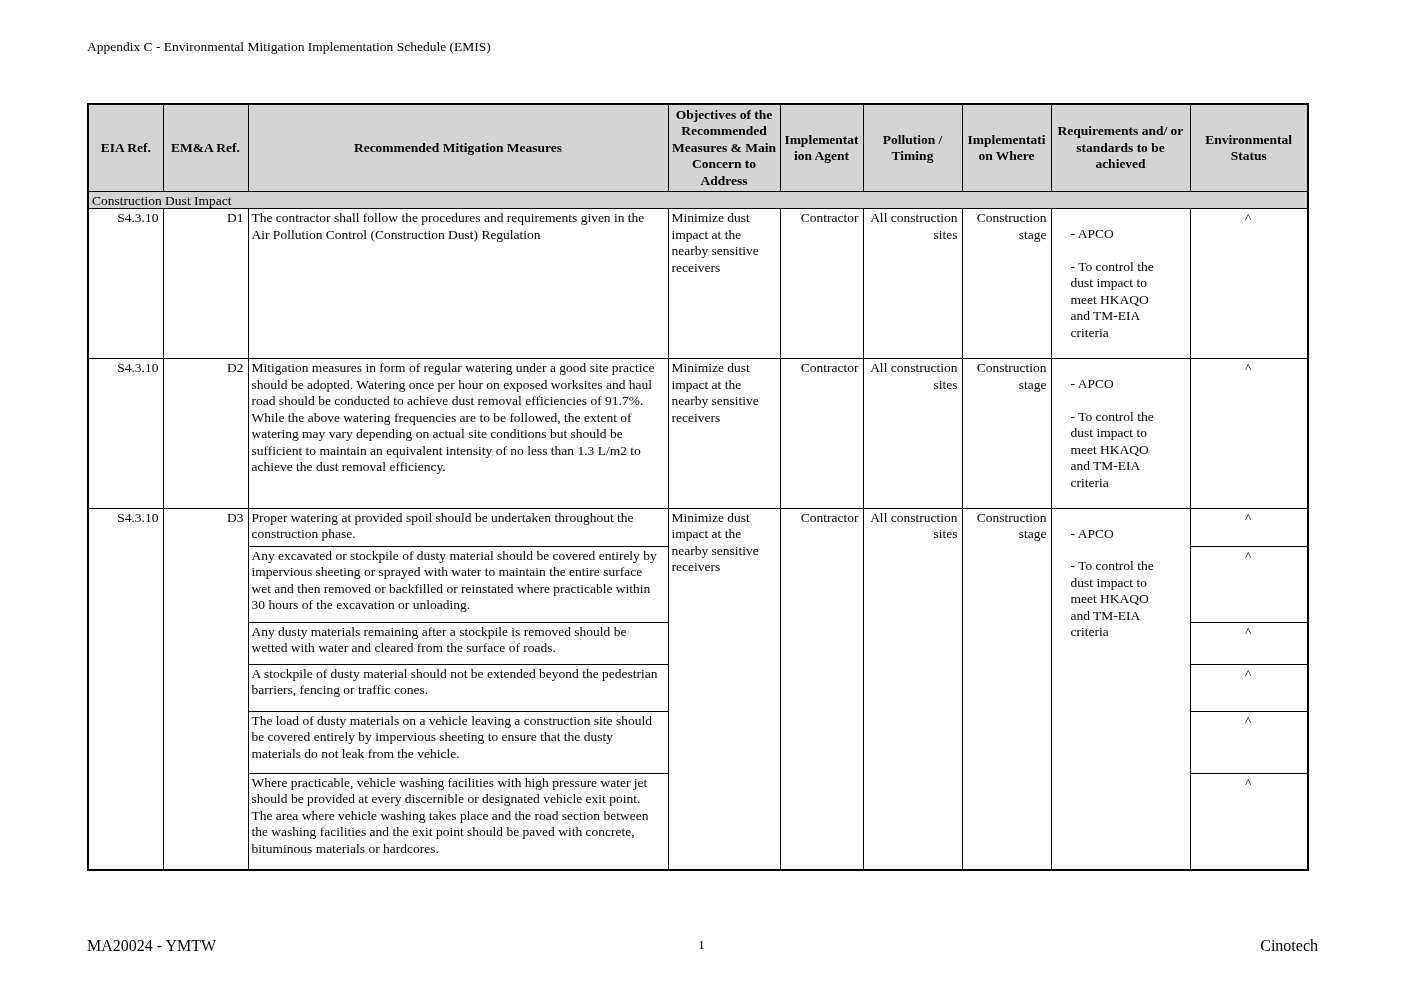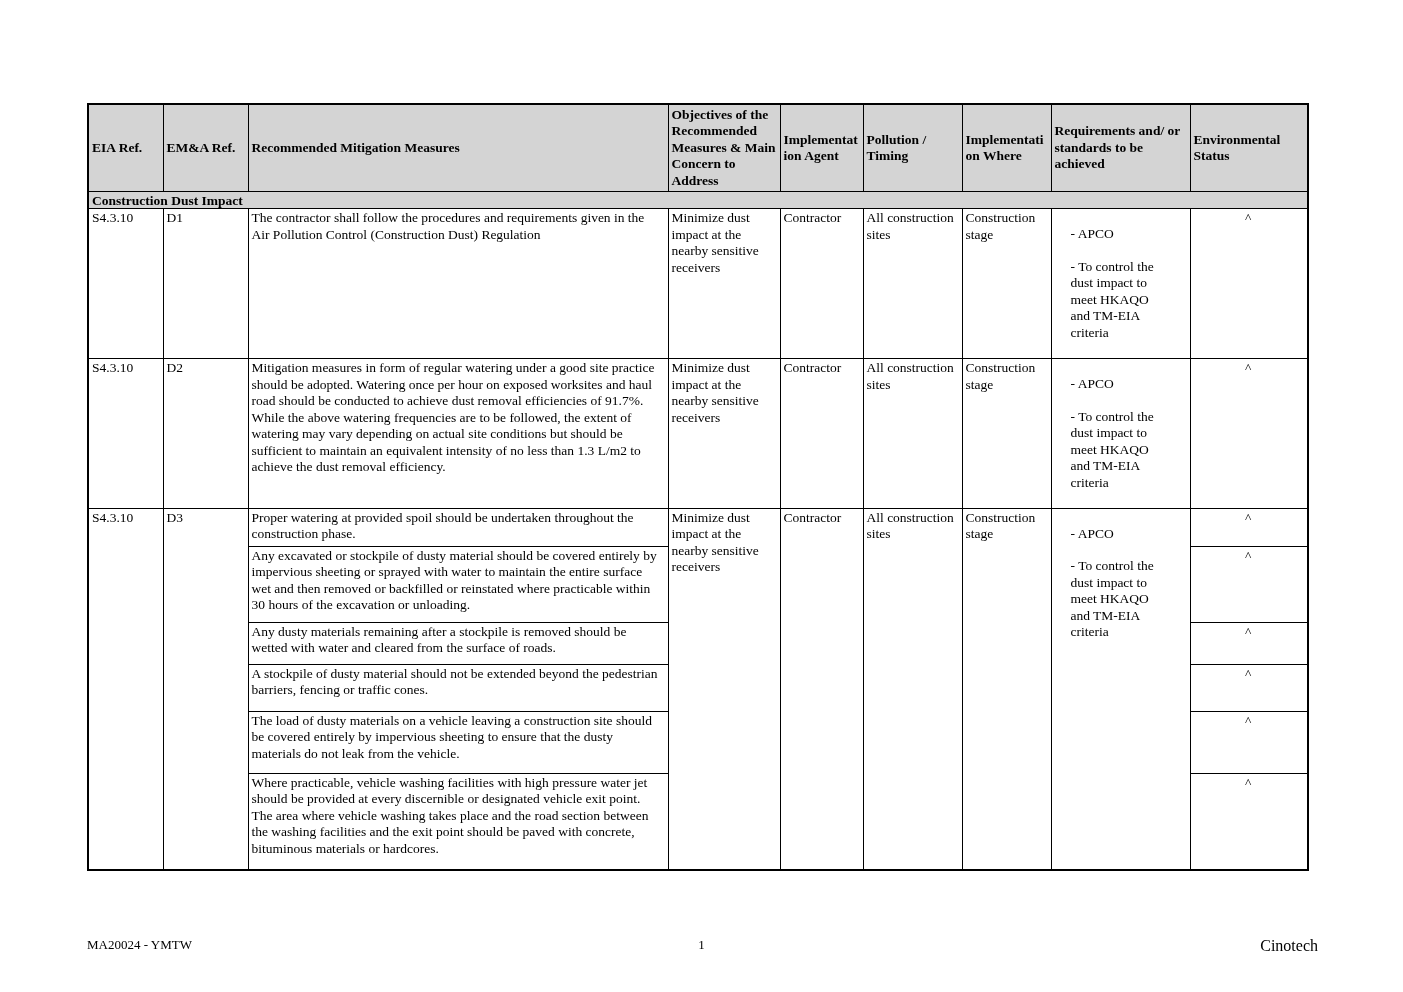--- a/index.html
+++ b/index.html
@@ -28,45 +28,46 @@
     vertical-align:top;
     font-size:13.5px;
     line-height:1.22;
     padding:1px 4px 1px 3px;
     overflow:hidden;
     word-wrap:break-word;
   }
   table.emis thead th {
     background:#d4d4d4;
     font-weight:bold;
-    text-align:left;
+    text-align:center;
     vertical-align:middle;
     padding:2px 3px;
     overflow-wrap:anywhere;
   }
   tr.section-row td {
     background:#d4d4d4;
-    font-weight:bold;
+    font-weight:normal;
     text-align:left;
     vertical-align:middle;
     line-height:15px;
     padding:0 3px;
   }
-  td.c { text-align:left; }
+  td.c { text-align:right; }
   td.status-cell { text-align:center; font-size:12px; line-height:14px; padding-top:2px; }
   td.req-cell div { margin:16px; }
-  .footer-left  { position:absolute; left:87px;  top:937px; font-size:13px; }
+  .footer-left  { position:absolute; left:87px;  top:937px; font-size:16px; }
   .footer-center{ position:absolute; left:0; width:100%; text-align:center; top:937px; font-size:13px; }
   .footer-right { position:absolute; right:85px; top:937px; font-size:16px; }
 </style>
 </head>
 <body>
 
 <div class="page">
 
+  <div class="doc-title">Appendix C - Environmental Mitigation Implementation Schedule (EMIS)</div>
 
   <table class="emis">
     <colgroup>
       <col style="width:75px">
         <col style="width:85px">
         <col style="width:420px">
       <col style="width:112px">
         <col style="width:83px">
         <col style="width:99px">
       <col style="width:89px">

